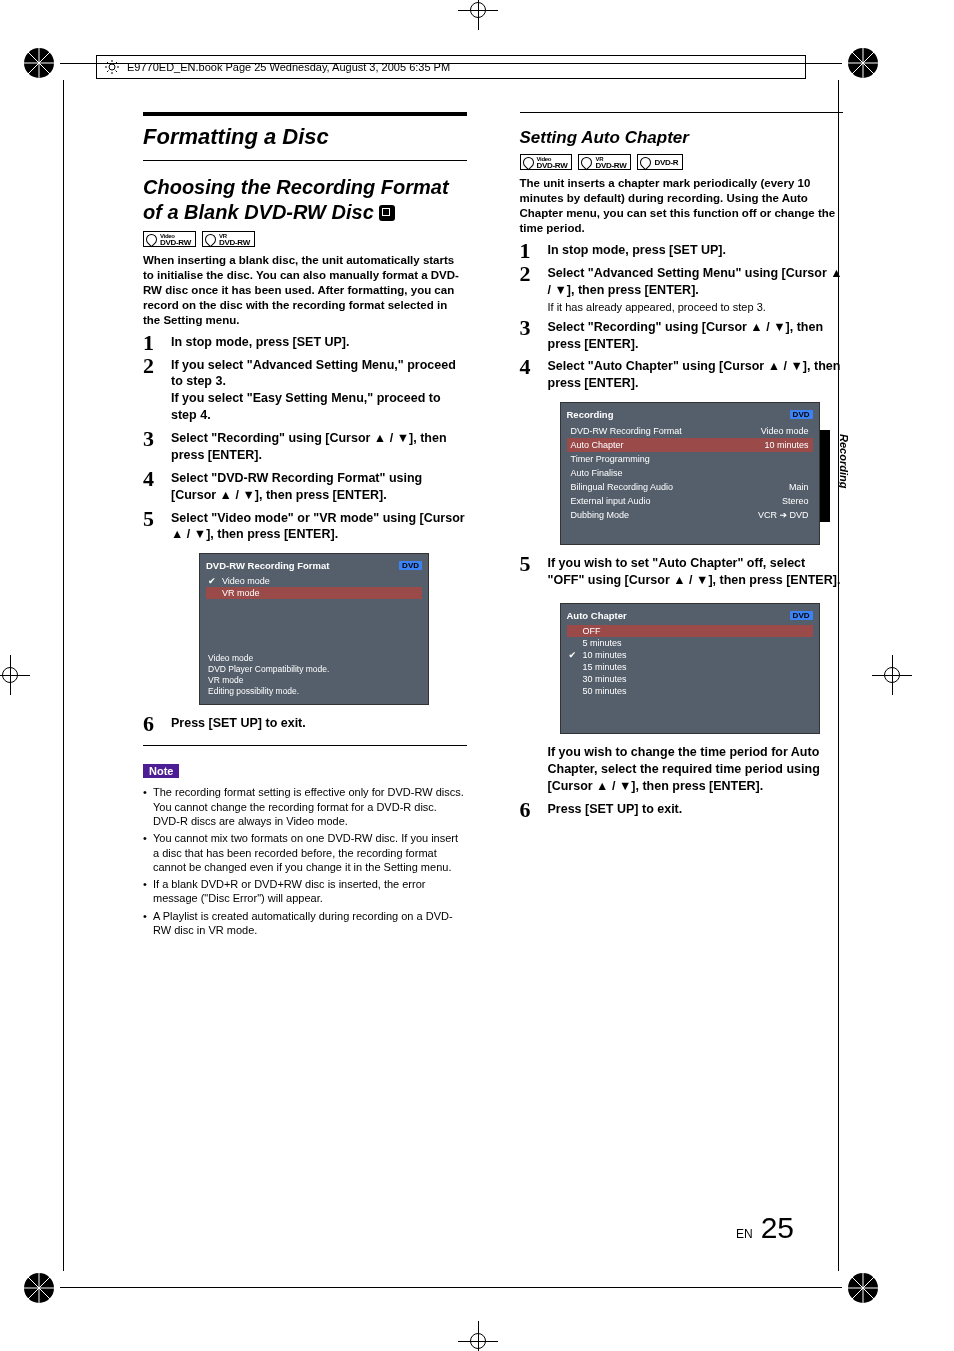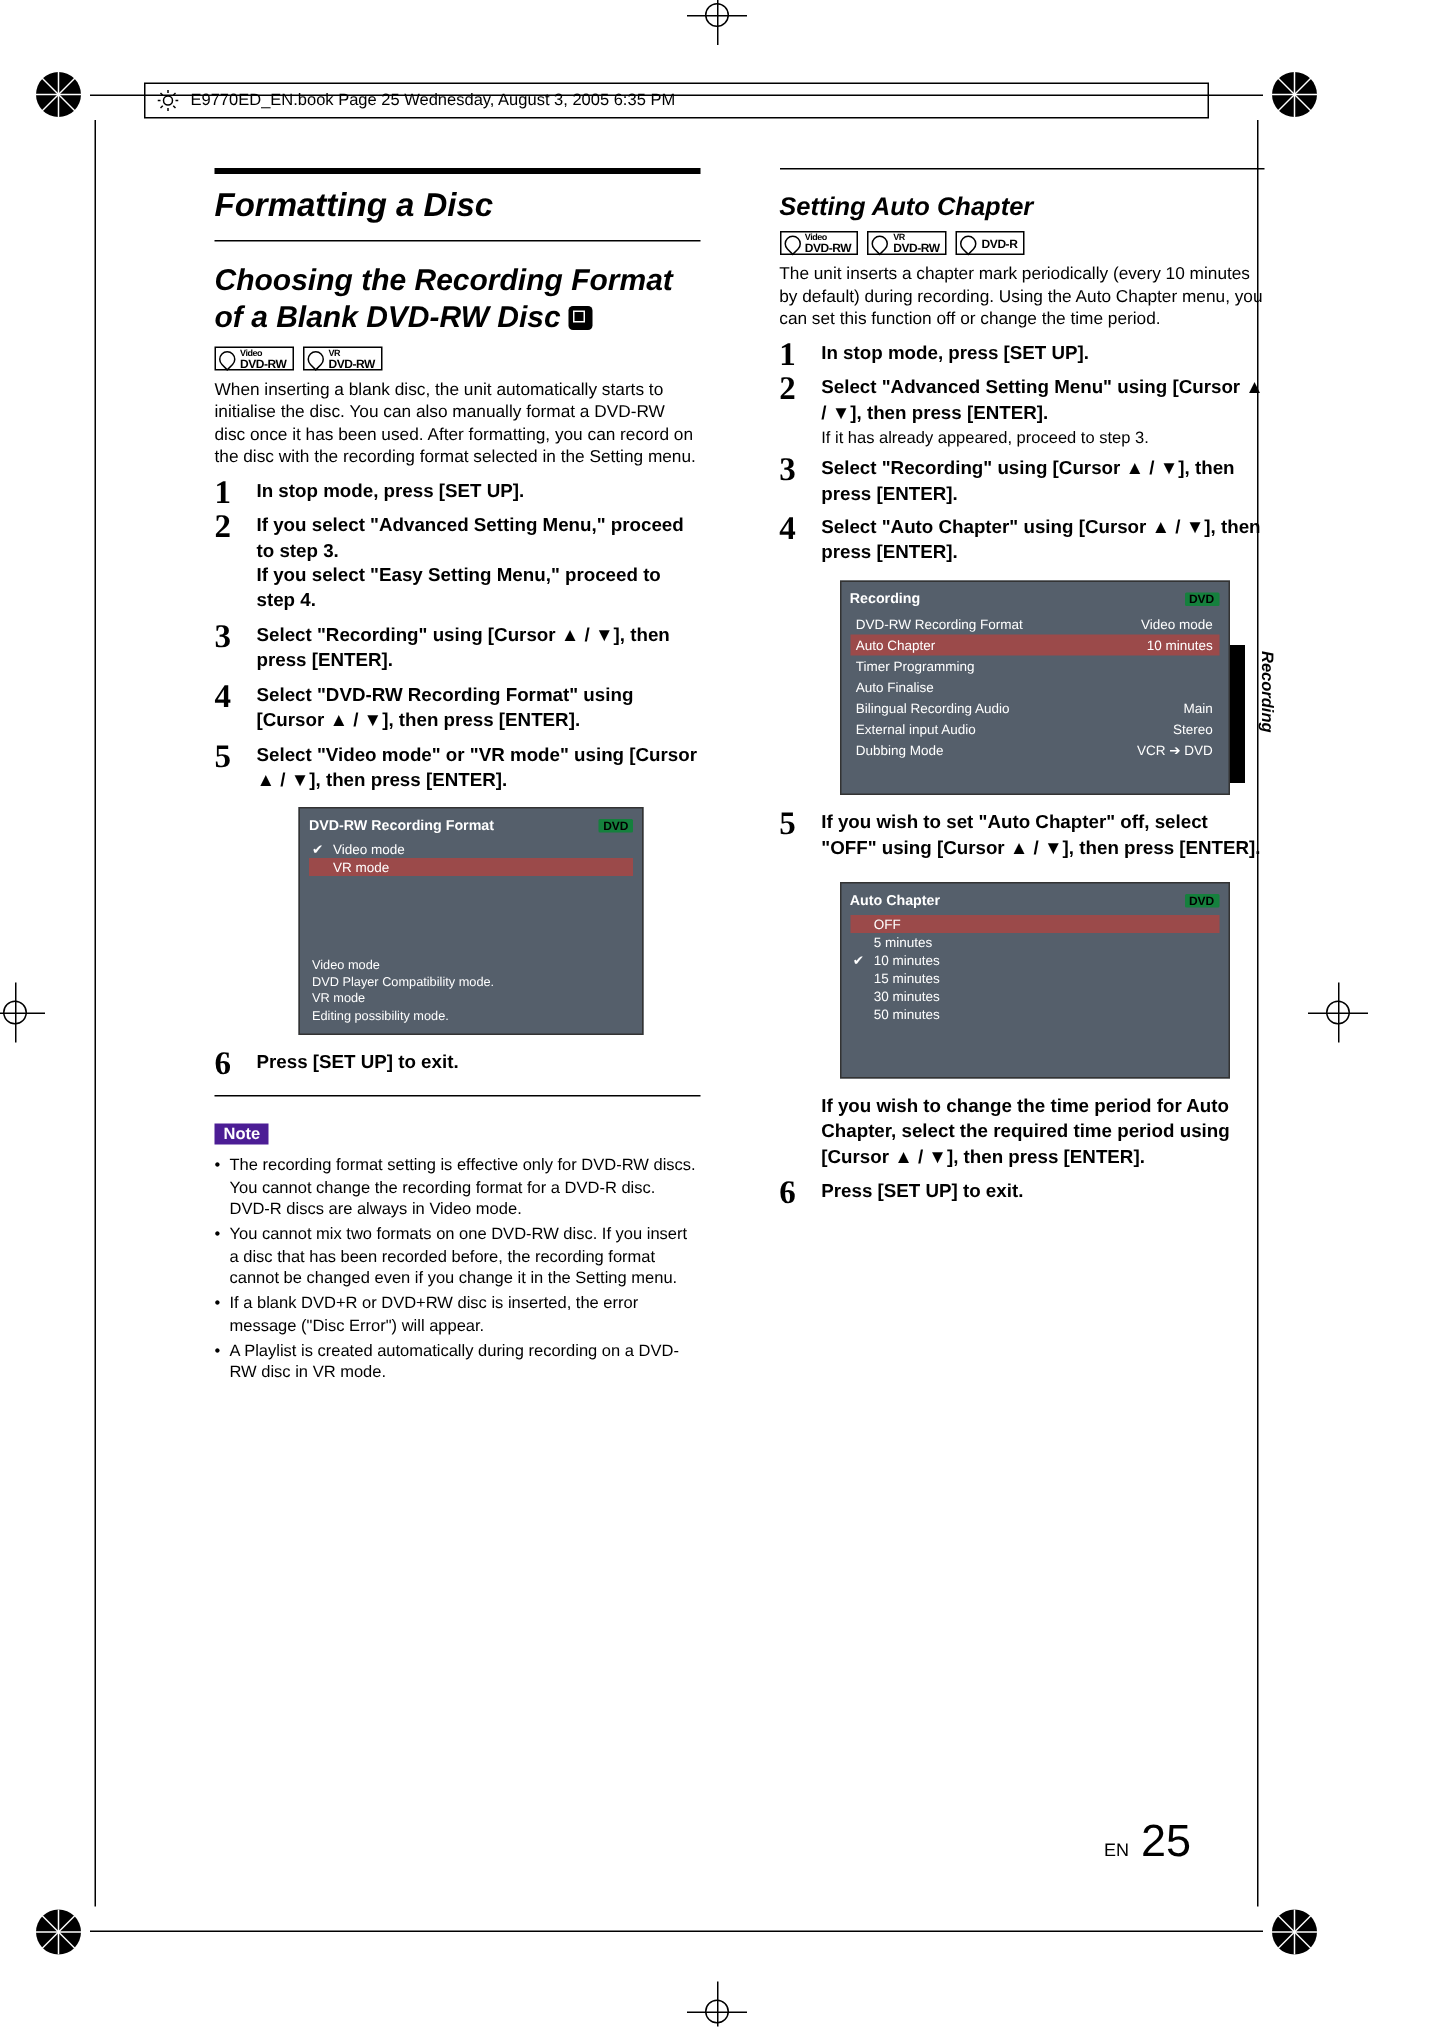--- a/index.html
+++ b/index.html
@@ -46,32 +46,32 @@
 
   .sq-icon { display:inline-block; width:16px; height:16px; background:#000; border-radius:3px; vertical-align:-2px; position:relative; }
   .sq-icon:after { content:""; position:absolute; top:3px; left:3px; width:6px; height:6px; border:1px solid #fff; }
 
   .badges { display:flex; gap:6px; margin:6px 0 6px 0; }
   .badge { border:1px solid #000; font-size:8px; font-weight:bold; padding:1px 4px 0 16px; position:relative; line-height:1; height:16px; display:flex; flex-direction:column; justify-content:center; letter-spacing:-0.3px;}
   .badge .disc { position:absolute; left:2px; top:2px; width:11px; height:11px; border:1px solid #000; border-radius:50% 50% 50% 0; transform:rotate(-45deg);}
   .badge .t1 { font-size:6px; line-height:6px; }
   .badge .t2 { font-size:8px; line-height:8px; }
 
-  p.body { font-size:11.5px; line-height:1.3; margin-bottom:4px; }
+  p.body { font-size:11.5px; line-height:1.3; margin-bottom:4px;font-weight:bold; }
 
   ol.steps { list-style:none; counter-reset: step; }
   ol.steps > li { counter-increment: step; position:relative; padding-left:28px; margin:6px 0; }
   ol.steps > li:before { content: counter(step); position:absolute; left:0; top:-4px; font-size:22px; font-weight:bold; font-family:"Times New Roman", serif; }
   .step-head { font-size:12.5px; font-weight:bold; line-height:1.35; }
   .step-sub  { font-size:11px; margin-top:2px; }
 
   .osd { background:#555f6b; color:#fff; font-size:9px; border:1px solid #333; margin:10px 0 10px 28px; padding:6px; width:230px;}
   .osd.wide { margin-left:12px; width:260px; }
   .osd .osd-title { display:flex; justify-content:space-between; align-items:center; font-weight:bold; margin-bottom:4px; font-size:9.5px;}
-  .osd .dvd-tag { background:#15803d; color:#000; padding:0 3px; font-size:8px; border-radius:1px;}
+  .osd .dvd-tag { background:#3b82f6; color:#000; padding:0 3px; font-size:8px; border-radius:1px;}
   .osd .row { display:flex; justify-content:space-between; padding:2px 4px; }
   .osd .row.hl { background:#9b4a4a; }
   .osd .desc { margin-top:14px; font-size:8.5px; line-height:1.3; padding:0 2px;}
   .osd .opt { padding:1px 4px 1px 16px; position:relative;}
   .osd .opt .ck { position:absolute; left:2px; top:1px; font-size:9px;}
   .osd .opt.hl { background:#9b4a4a; }
 
   .note-tag { display:inline-block; background:#4c1d95; color:#fff; font-size:11px; font-weight:bold; padding:1px 6px; margin:8px 0 4px 0; }
   ul.bul { list-style:none; padding-left:0; }
   ul.bul > li { position:relative; padding-left:10px; font-size:11px; line-height:1.3; margin:3px 0;}

